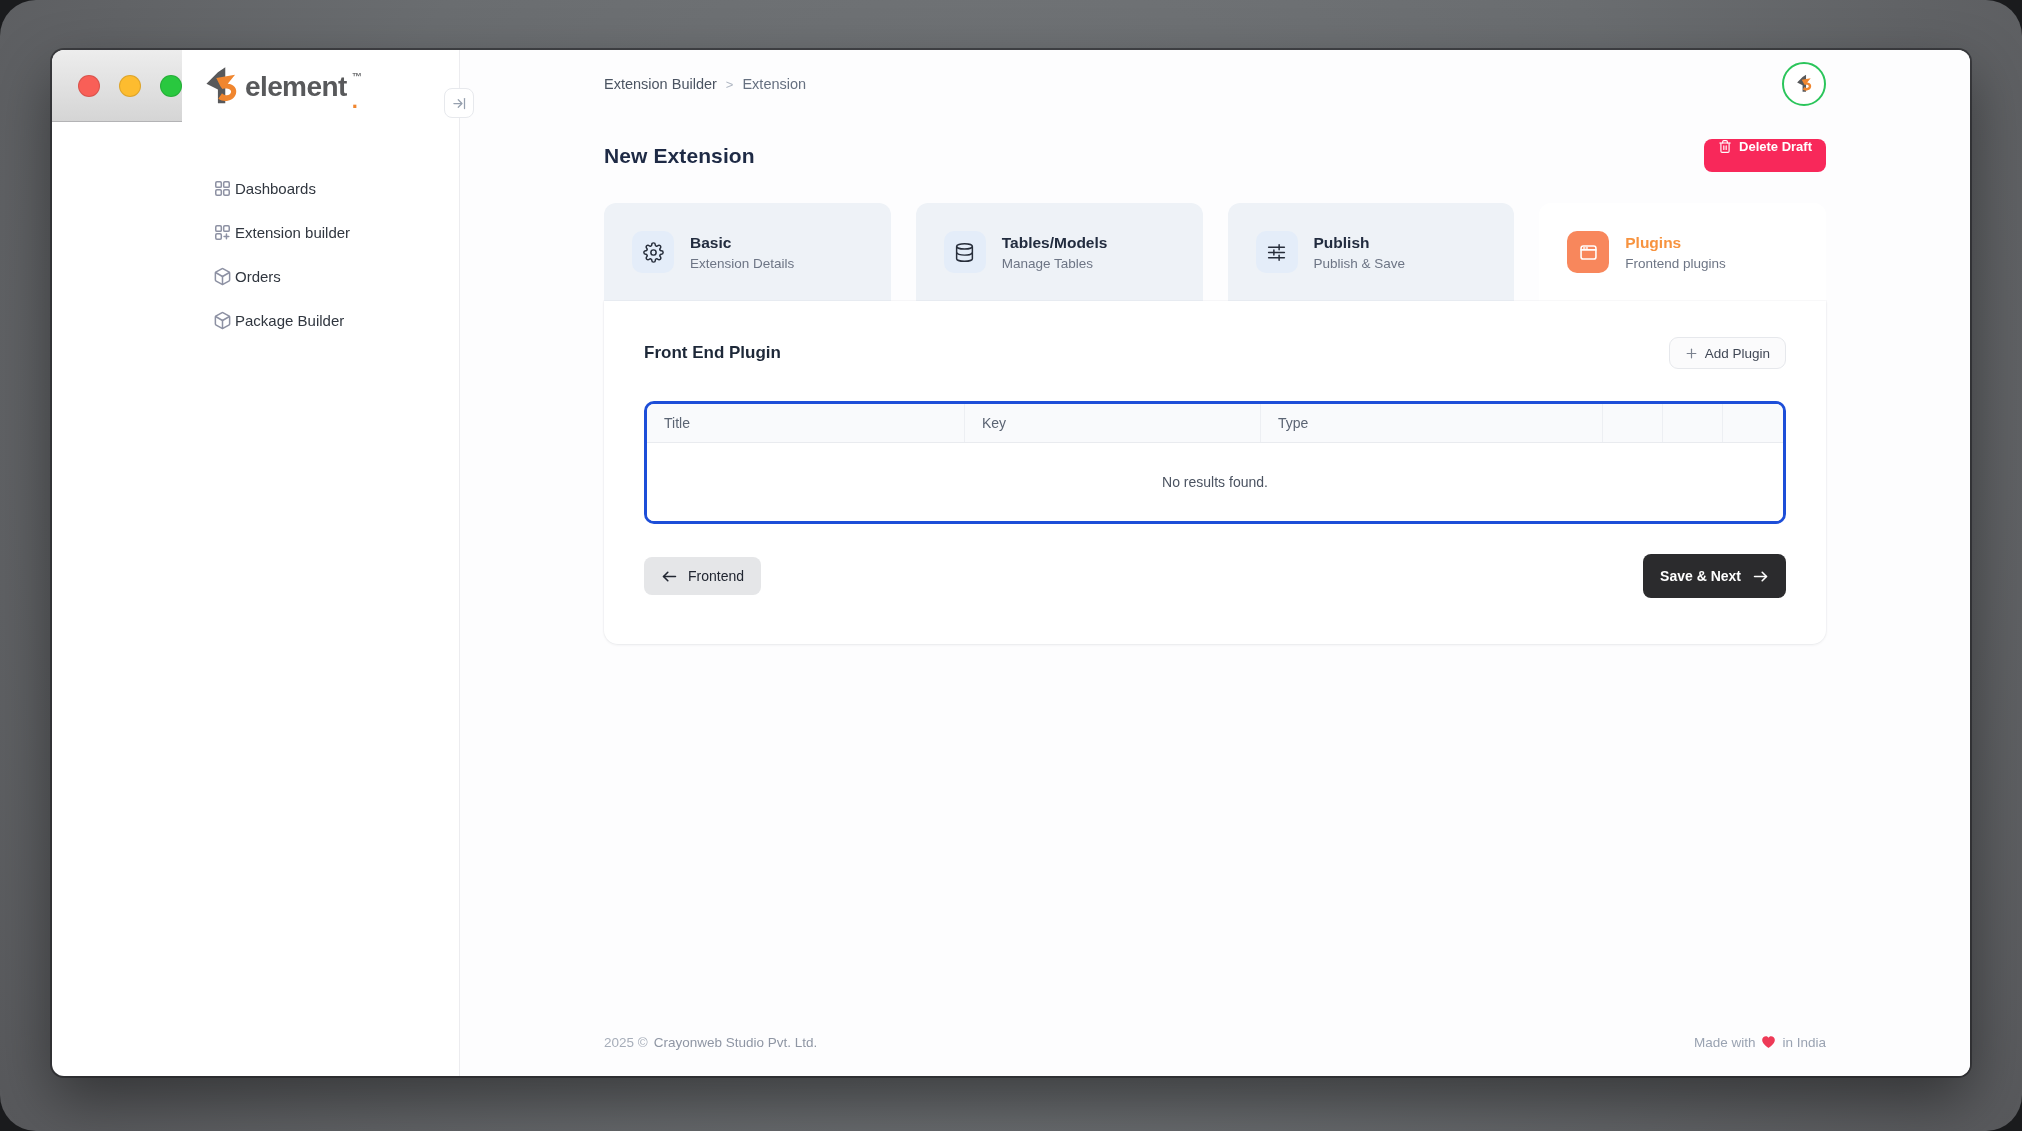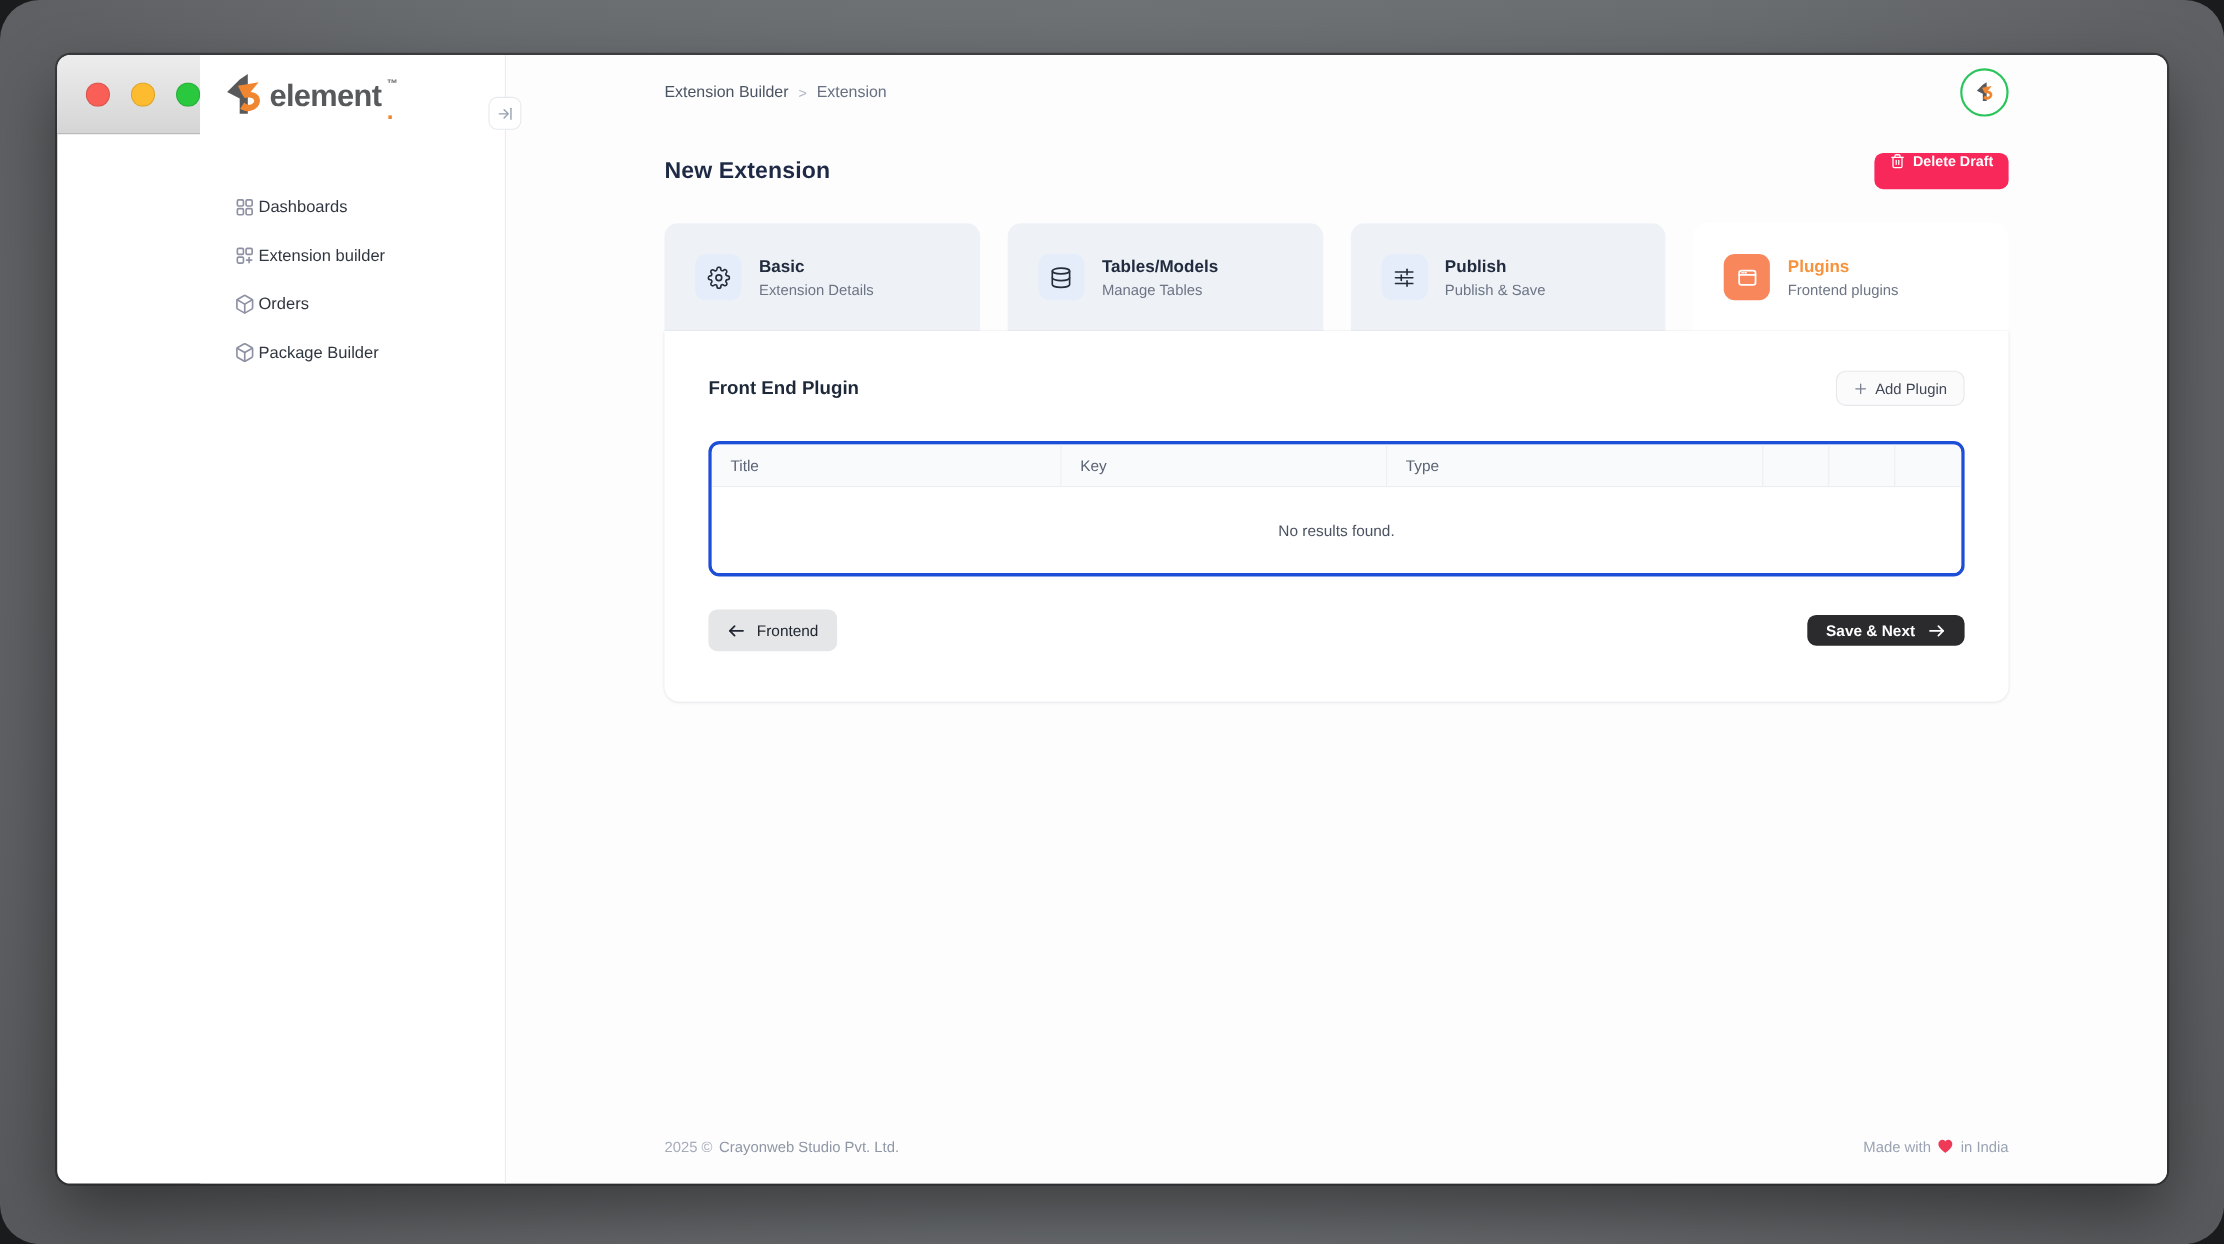--- a/index.html
+++ b/index.html
@@ -73,21 +73,21 @@
   .th.c-key{width:296px;}
   .th.c-type{width:342px;}
   .th.c-e1{width:60px;}
   .th.c-e2{width:60px;}
   .th.c-e3{flex:1;}
   .tbody-empty{height:78px;display:flex;align-items:center;justify-content:center;background:#fff;
     font-size:14px;color:#4b5361;}
   .actions{margin-top:30px;display:flex;align-items:center;justify-content:space-between;}
   .btn-prev{height:38px;padding:0 17px;background:#e5e6e8;border:none;border-radius:8px;color:#212631;
     font-size:14px;font-weight:500;display:flex;align-items:center;gap:10px;cursor:pointer;}
-  .btn-next{height:28px;padding:0 17px;background:#2b2b2d;border:none;border-radius:8px;color:#fff;
+  .btn-next{height:44px;padding:0 17px;background:#2b2b2d;border:none;border-radius:8px;color:#fff;
     font-size:14px;font-weight:700;display:flex;align-items:center;gap:11px;cursor:pointer;}
   
   .spacer{flex:1;}
   .footer{margin-bottom:26px;display:flex;align-items:center;justify-content:space-between;font-size:13.5px;}
   .foot-left{color:#a6adb9;}
   .foot-left .company{color:#8f96a4;margin-left:6px;}
   .foot-right{display:flex;align-items:flex-start;gap:6px;color:#9aa3b2;}
   .heart{width:15px;height:14px;}
   svg{display:block;}
 </style>

